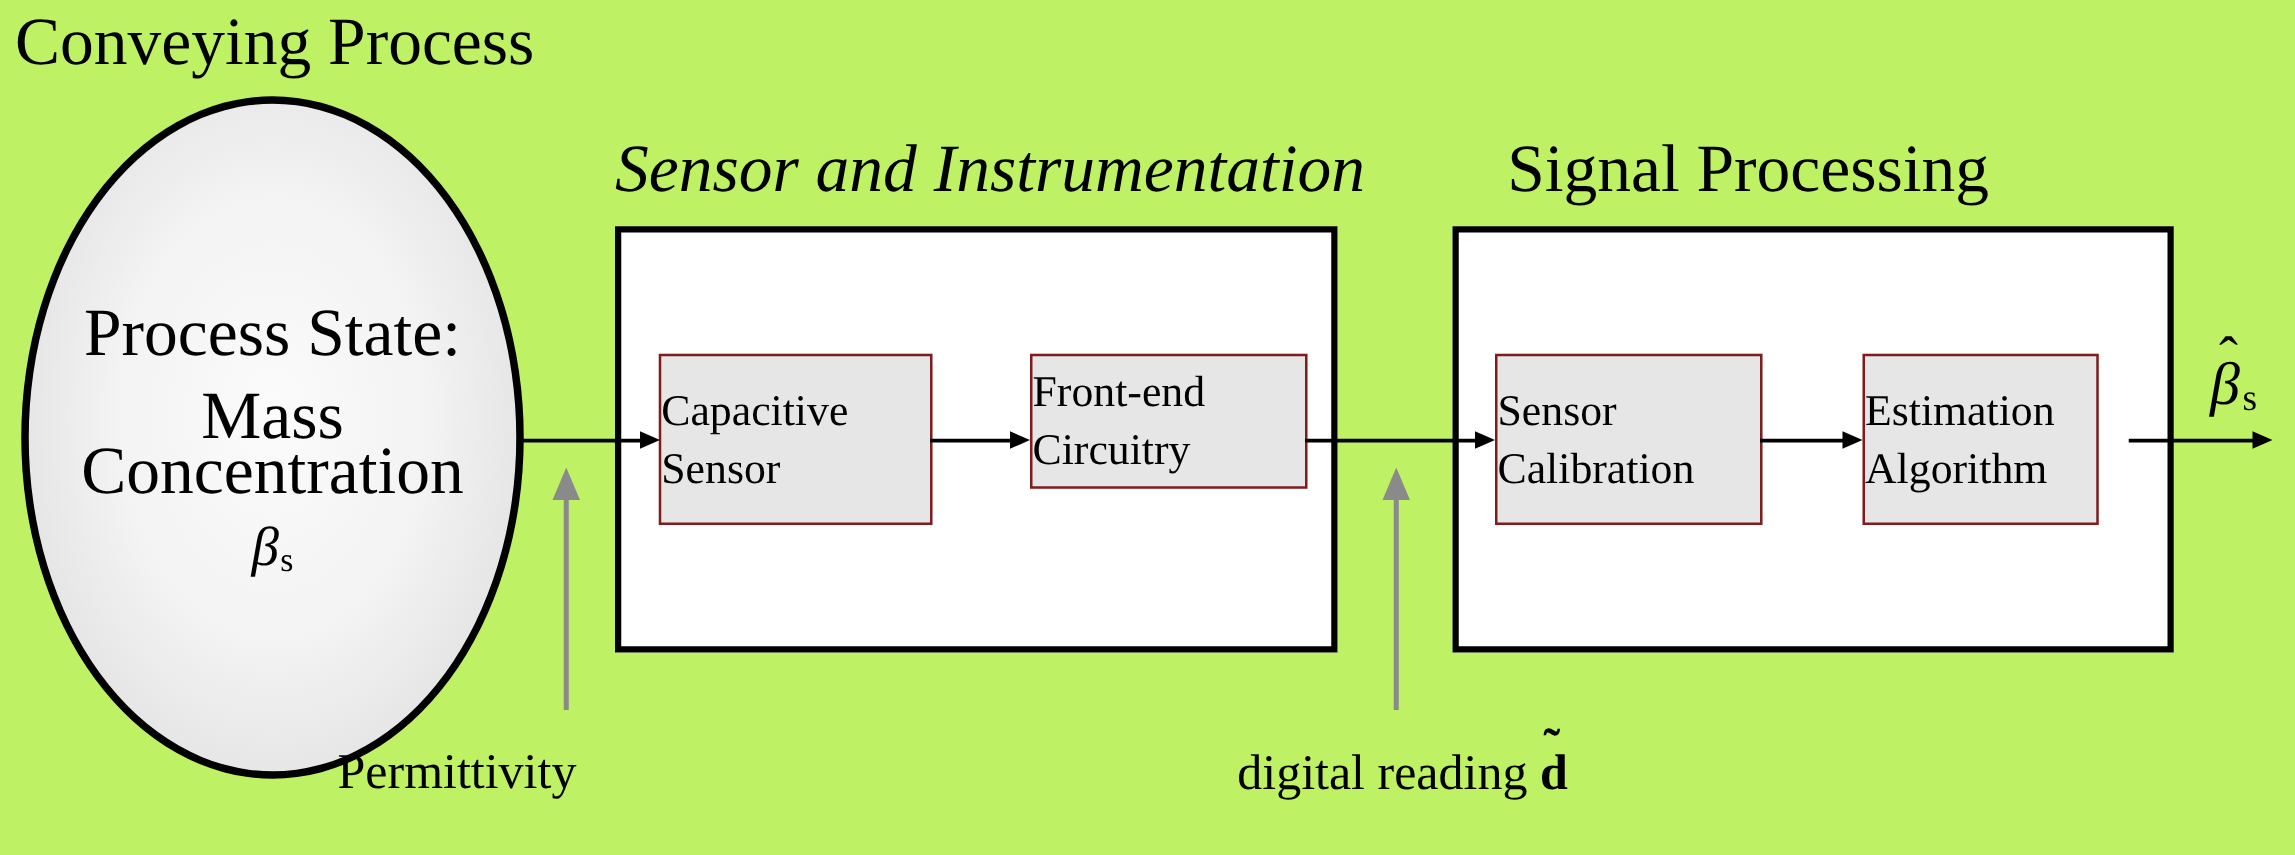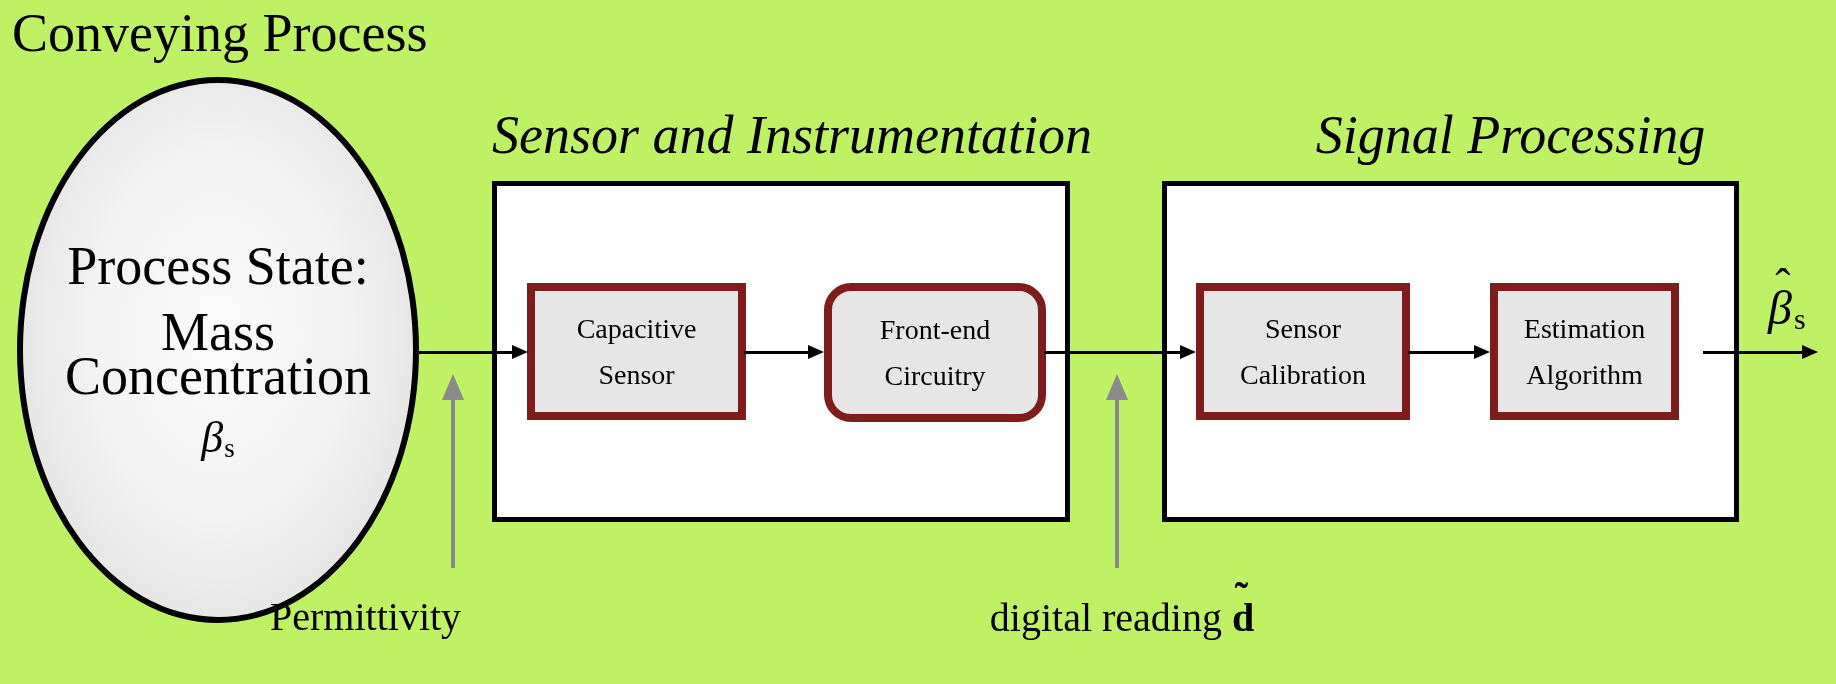--- a/index.html
+++ b/index.html
@@ -23,21 +23,21 @@
   }
   .panel-title {
     position: absolute;
     top: 108px;
     font-size: 54px;
     line-height: 1;
     text-align: center;
     white-space: nowrap;
   }
   .panel-title.p1 { left: 492px; width: 578px; font-style: italic; }
-  .panel-title.p2 { left: 1222px; width: 577px; font-style: italic; }
+  .panel-title.p2 { left: 1110px; width: 577px; }
 
   
   .ellipse {
     position: absolute;
     left: 17px; top: 77px;
     width: 402px; height: 546px;
     box-sizing: border-box;
     border: 6px solid #000;
     border-radius: 50%;
     background: radial-gradient(ellipse at 50% 47%, #fbfbfb 0%, #f3f3f3 45%, #e3e3e3 78%, #d3d3d3 100%);
@@ -70,32 +70,32 @@
     border: 5px solid #000;
     background: #ffffff;
   }
   .panel.p1 { left: 492px; top: 181px; width: 578px; height: 341px; }
   .panel.p2 { left: 1162px; top: 181px; width: 577px; height: 341px; }
 
   
   .node {
     position: absolute;
     box-sizing: border-box;
-    border: 8px solid #7f1d1d;
+    border: 2px solid #7f1d1d;
     background: var(--node-fill, #e6e6e6);
     display: flex;
     flex-direction: column;
-    align-items: center;
+    align-items: flex-start;
     justify-content: center;
     text-align: center;
-    font-size: 28px;
+    font-size: 35px;
     line-height: 46px;
   }
   .node.capacitive  { left: 527px;  top: 283px; width: 219px; height: 137px; }
-  .node.frontend    { left: 824px;  top: 283px; width: 222px; height: 139px; border-radius: 27px; }
+  .node.frontend    { left: 824px;  top: 283px; width: 222px; height: 108px; }
   .node.calibration { left: 1196px; top: 283px; width: 214px; height: 137px; }
   .node.estimation  { left: 1490px; top: 283px; width: 189px; height: 137px; }
 
   
   .flow {
     position: absolute;
     top: 351px;
     height: 3px;
     background: var(--line, #000);
   }

